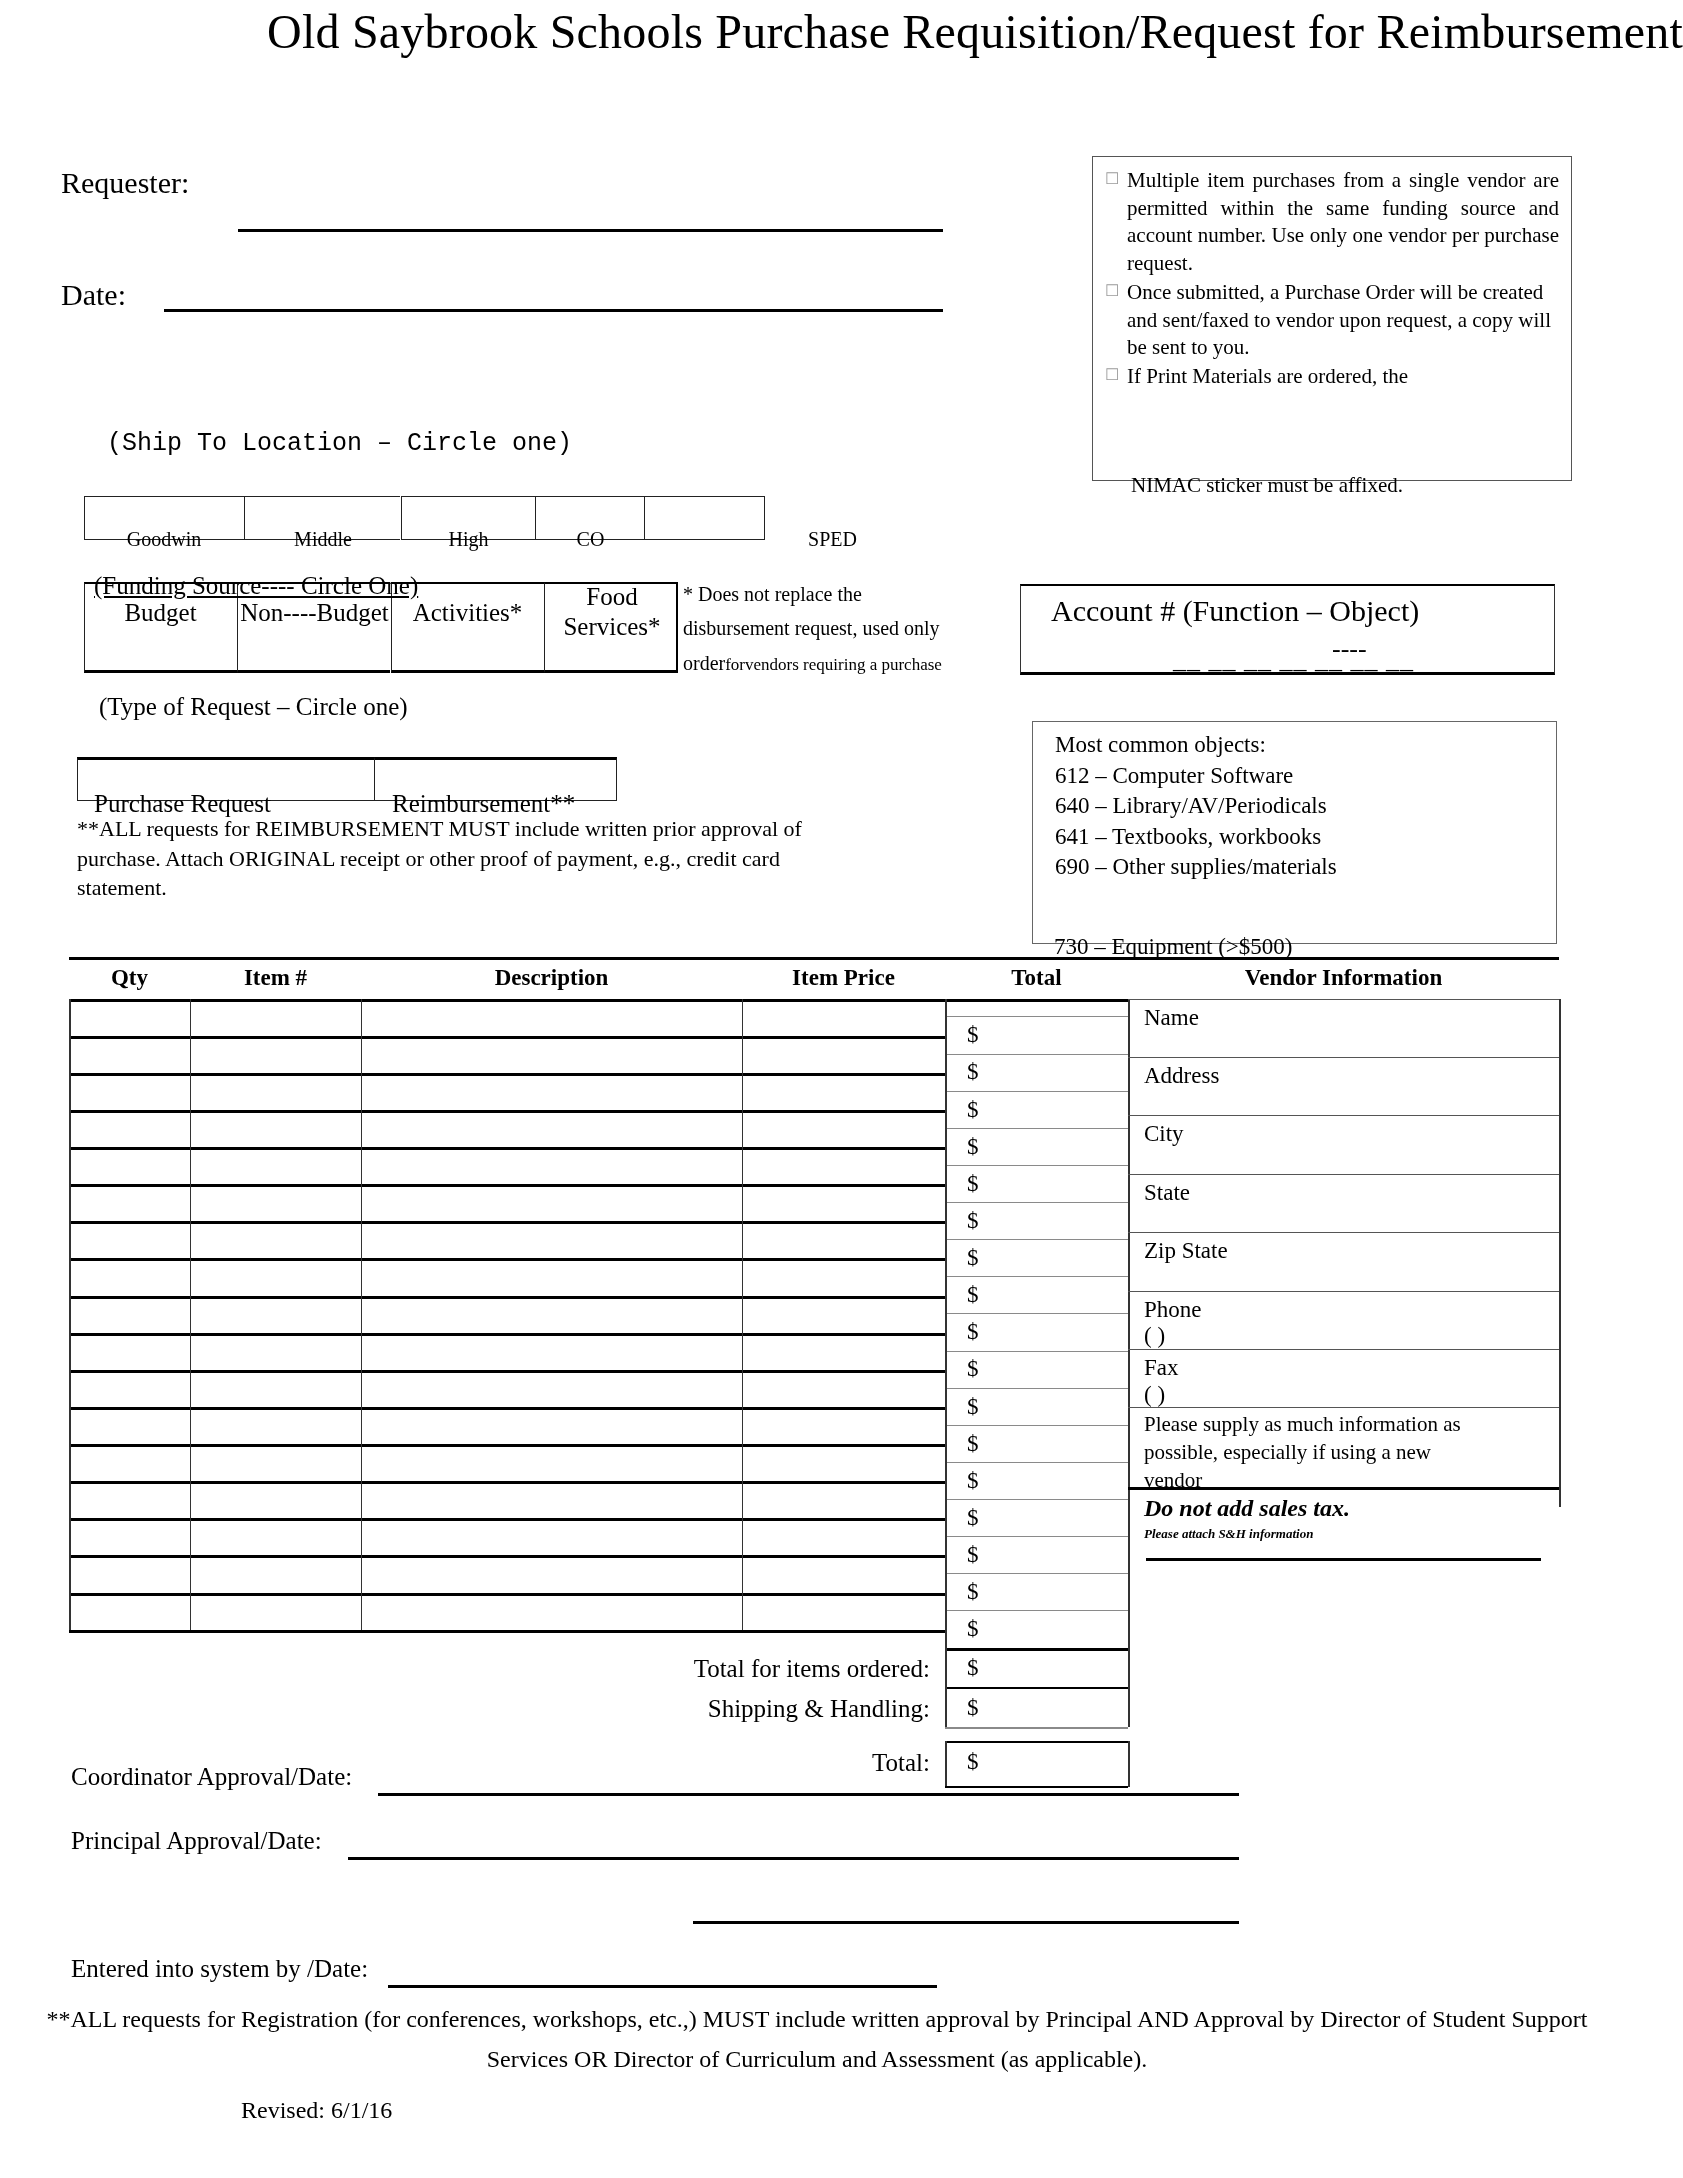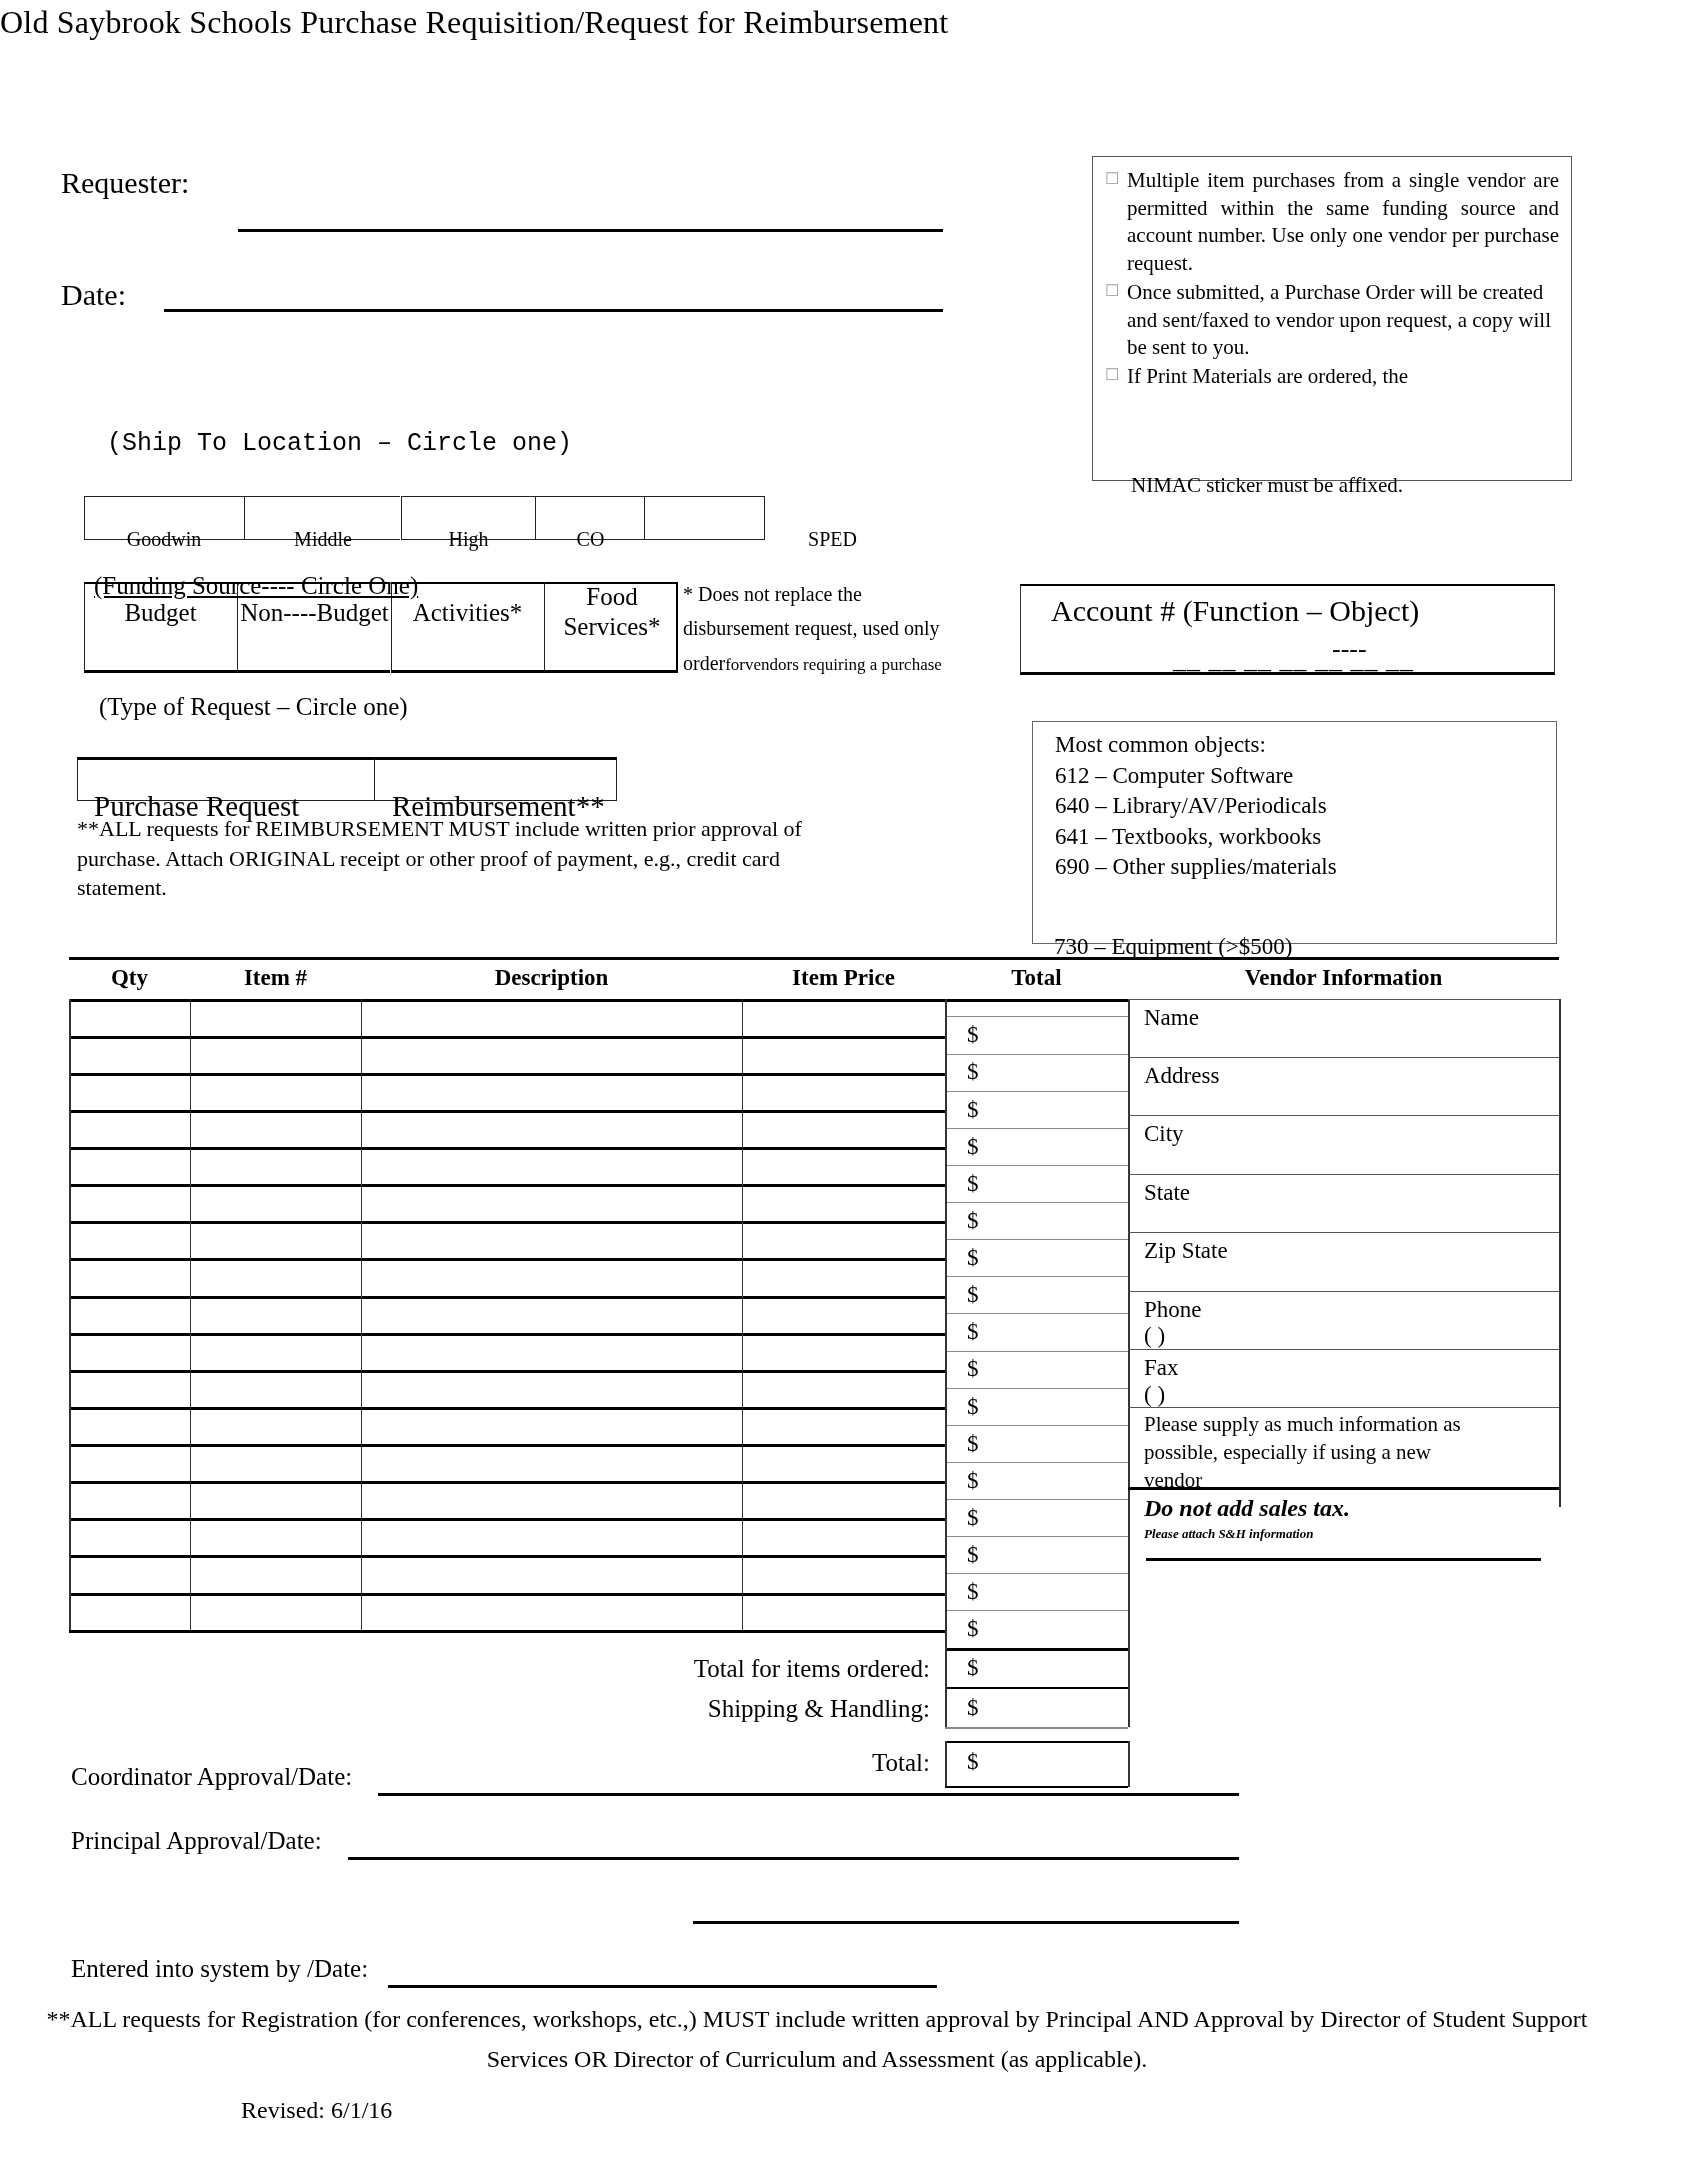--- a/index.html
+++ b/index.html
@@ -8,22 +8,22 @@
     width:1683px; height:2178px;
     background:#fff; color:#000;
     font-family:"Liberation Serif", serif;
     position:relative; overflow:hidden;
   }
   .pg { position:absolute; left:0; top:0; width:1683px; height:2178px; }
   .abs { position:absolute; }
 
   
   #doc-title {
-    left:0; top:4px; width:1683px; text-align:left;
-    font-size:32px; letter-spacing:0.2px; white-space:nowrap;
+    left:0; top:4px; width:1683px; text-align:right;
+    font-size:48px; letter-spacing:0.2px; white-space:nowrap;
   }
 
   
   .big-label { font-size:30px; }
   .rule { background:#000; height:3px; }
 
   .paren-label { font-size:25px; }
 
   
   #instruction-box {
@@ -68,21 +68,21 @@
   #account-blanks { left:1173px; top:645px; font-size:26px; letter-spacing:1px; white-space:nowrap; }
   #account-dash { left:1332px; top:634px; font-size:26px; }
 
   
   #type-table { left:77px; top:757px; width:540px; height:44px; }
   #type-table .tcell {
     position:absolute; top:0; height:44px;
     border:1px solid #222; border-right:none; border-top:3px solid #000;
   }
   #type-table .tcell.last { border-right:1px solid #222; }
-  .type-label { position:absolute; font-size:29px; top:33px; }
+  .type-label { position:absolute; font-size:25px; top:33px; }
 
   #reimb-note { left:77px; top:814px; width:733px; font-size:22px; line-height:1.35; }
   .u { }
 
   
   #objects-box {
     left:1032px; top:721px; width:525px; height:223px;
     border:1.5px solid #666; padding:8px 0 0 22px;
   }
   #objects-box div { font-size:23px; line-height:1.33; }

